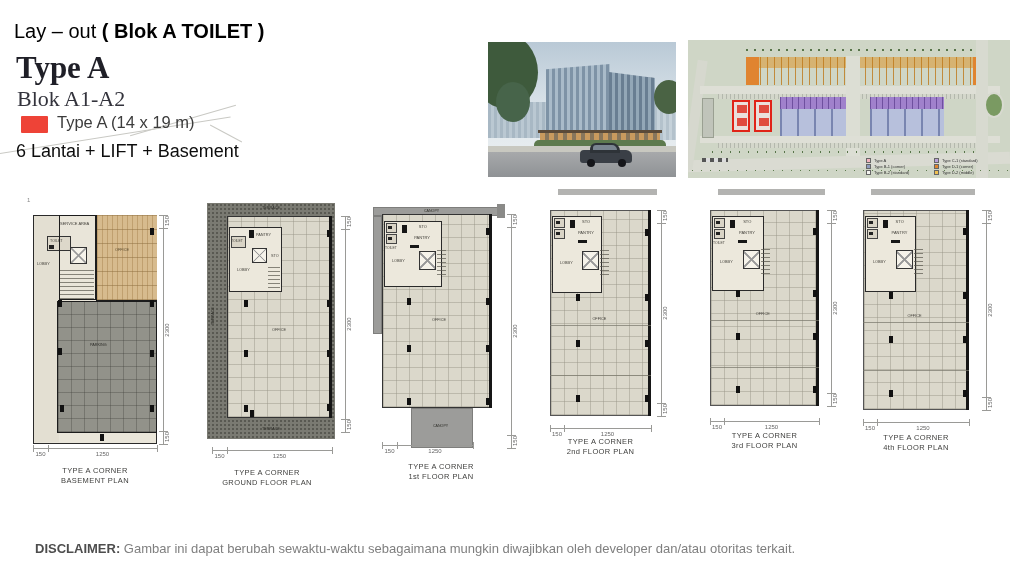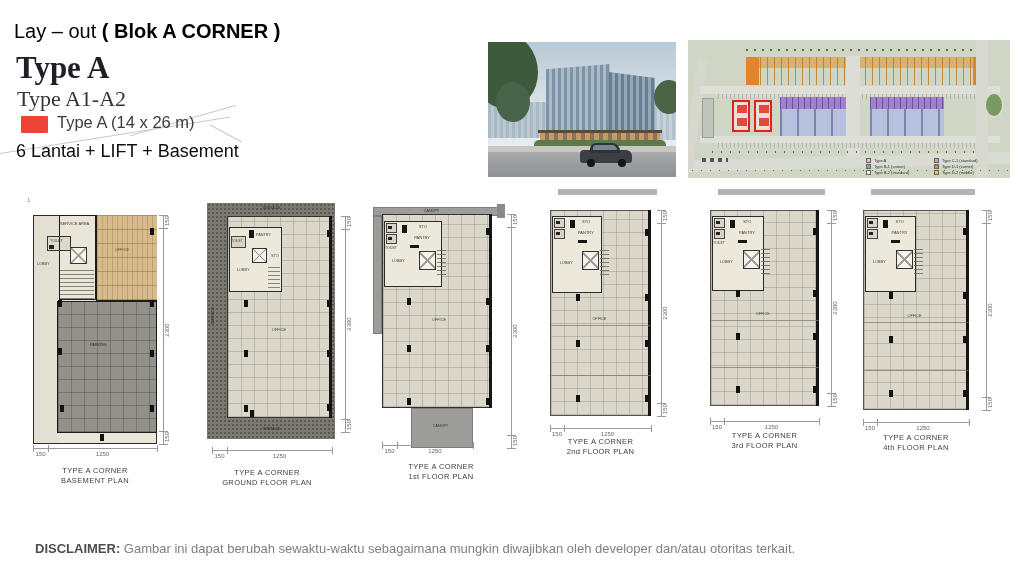--- a/index.html
+++ b/index.html
@@ -41,29 +41,29 @@
   .col{background:#111;}
   .wall{background:#161616;}
   
   .disclaimer{left:35px;top:541px;font-size:13px;color:#7f7f7f;}
   .disclaimer b{color:#4d4d4d;font-weight:700;}
 </style>
 </head>
 <body>
 
 <div class="abs slide-title">
-  <span>Lay – out </span><b>( Blok A CORNER )</b>
+  <span>Lay – out </span><b>( Blok A TOILET )</b>
 </div>
 <div class="abs type-heading">Type A</div>
-<div class="abs unit-line">Type A1-A2</div>
+<div class="abs unit-line">Blok A1-A2</div>
 <div class="abs sketch" style="left:-6px;top:135px;width:238px;transform:rotate(-9deg);"></div>
 <div class="abs sketch" style="left:128px;top:120px;width:110px;transform:rotate(-16deg);"></div>
 <div class="abs sketch" style="left:208px;top:133px;width:36px;transform:rotate(28deg);"></div>
 <div class="abs swatch" style="background: rgb(238, 67, 55);"></div>
-<div class="abs swatch-label">Type A  (14 x 26 m)</div>
+<div class="abs swatch-label">Type A  (14 x 19 m)</div>
 <div class="abs spec-line">6 Lantai + LIFT + Basement</div>
 <div class="abs" style="left:27px;top:197px;font-size:6px;color:#888;">1</div>
 
 <div class="abs" id="photo" style="left:488px;top:42px;width:188px;height:135px;overflow:hidden;">
     <div class="abs" style="left: 0px; top: 0px; width: 188px; height: 135px; background: linear-gradient(rgb(185, 201, 214), rgb(223, 231, 236) 55%, rgb(238, 241, 242));"></div>
     <div class="abs" style="left: 148px; top: 52px; width: 40px; height: 46px; background: repeating-linear-gradient(90deg, rgb(180, 194, 204) 0px, rgb(180, 194, 204) 3px, rgb(198, 210, 218) 3px, rgb(198, 210, 218) 6px);"></div>
     <div class="abs" style="left: 0px; top: 60px; width: 62px; height: 36px; background: repeating-linear-gradient(90deg, rgb(168, 184, 196) 0px, rgb(168, 184, 196) 3px, rgb(186, 200, 210) 3px, rgb(186, 200, 210) 6px);"></div>
     <div class="abs" style="left: 58px; top: 22px; width: 64px; height: 76px; clip-path: polygon(0px 7%, 100% 0px, 100% 100%, 0px 100%); background: repeating-linear-gradient(90deg, rgb(126, 147, 166) 0px, rgb(126, 147, 166) 3px, rgb(169, 187, 201) 3px, rgb(169, 187, 201) 6px), repeating-linear-gradient(0deg, rgba(40, 50, 60, 0.28) 0px, rgba(40, 50, 60, 0.28) 1px, transparent 1px, transparent 13px);"></div>
     <div class="abs" style="left: 121px; top: 30px; width: 46px; height: 66px; clip-path: polygon(0px 0px, 100% 9%, 100% 100%, 0px 100%); background: repeating-linear-gradient(90deg, rgb(105, 126, 146) 0px, rgb(105, 126, 146) 3px, rgb(147, 167, 183) 3px, rgb(147, 167, 183) 6px), repeating-linear-gradient(0deg, rgba(30, 40, 50, 0.3) 0px, rgba(30, 40, 50, 0.3) 1px, transparent 1px, transparent 12px);"></div>
     <div class="abs" style="left: 52px; top: 90px; width: 120px; height: 16px; background: repeating-linear-gradient(90deg, rgb(200, 154, 94) 0px, rgb(200, 154, 94) 5px, rgb(135, 118, 92) 5px, rgb(135, 118, 92) 9px);"></div>

